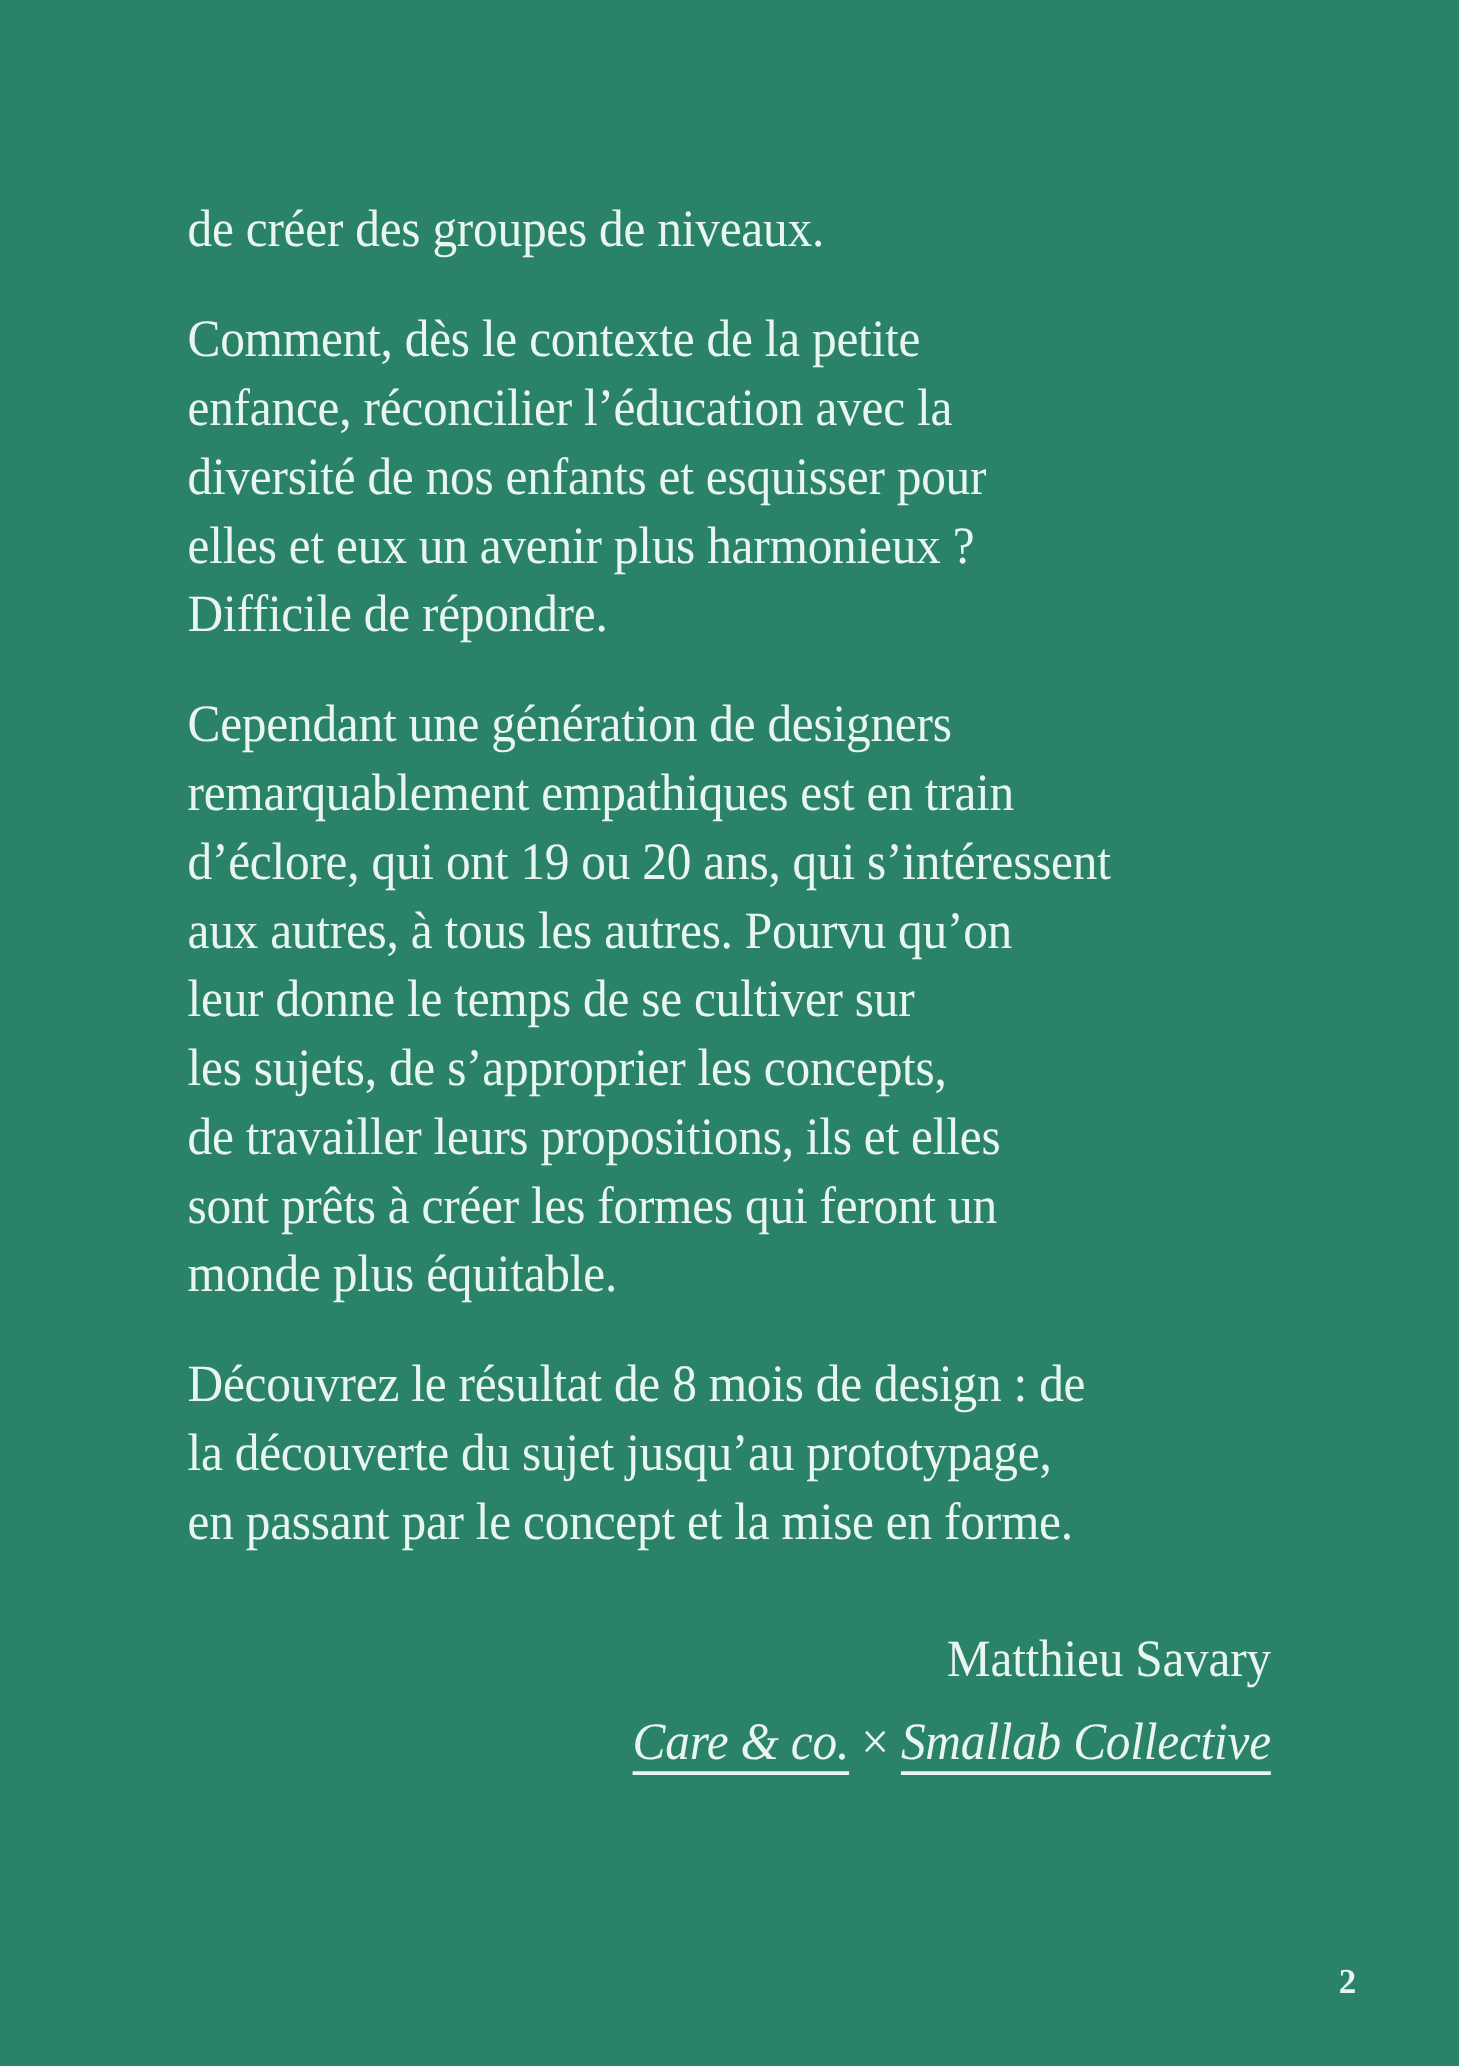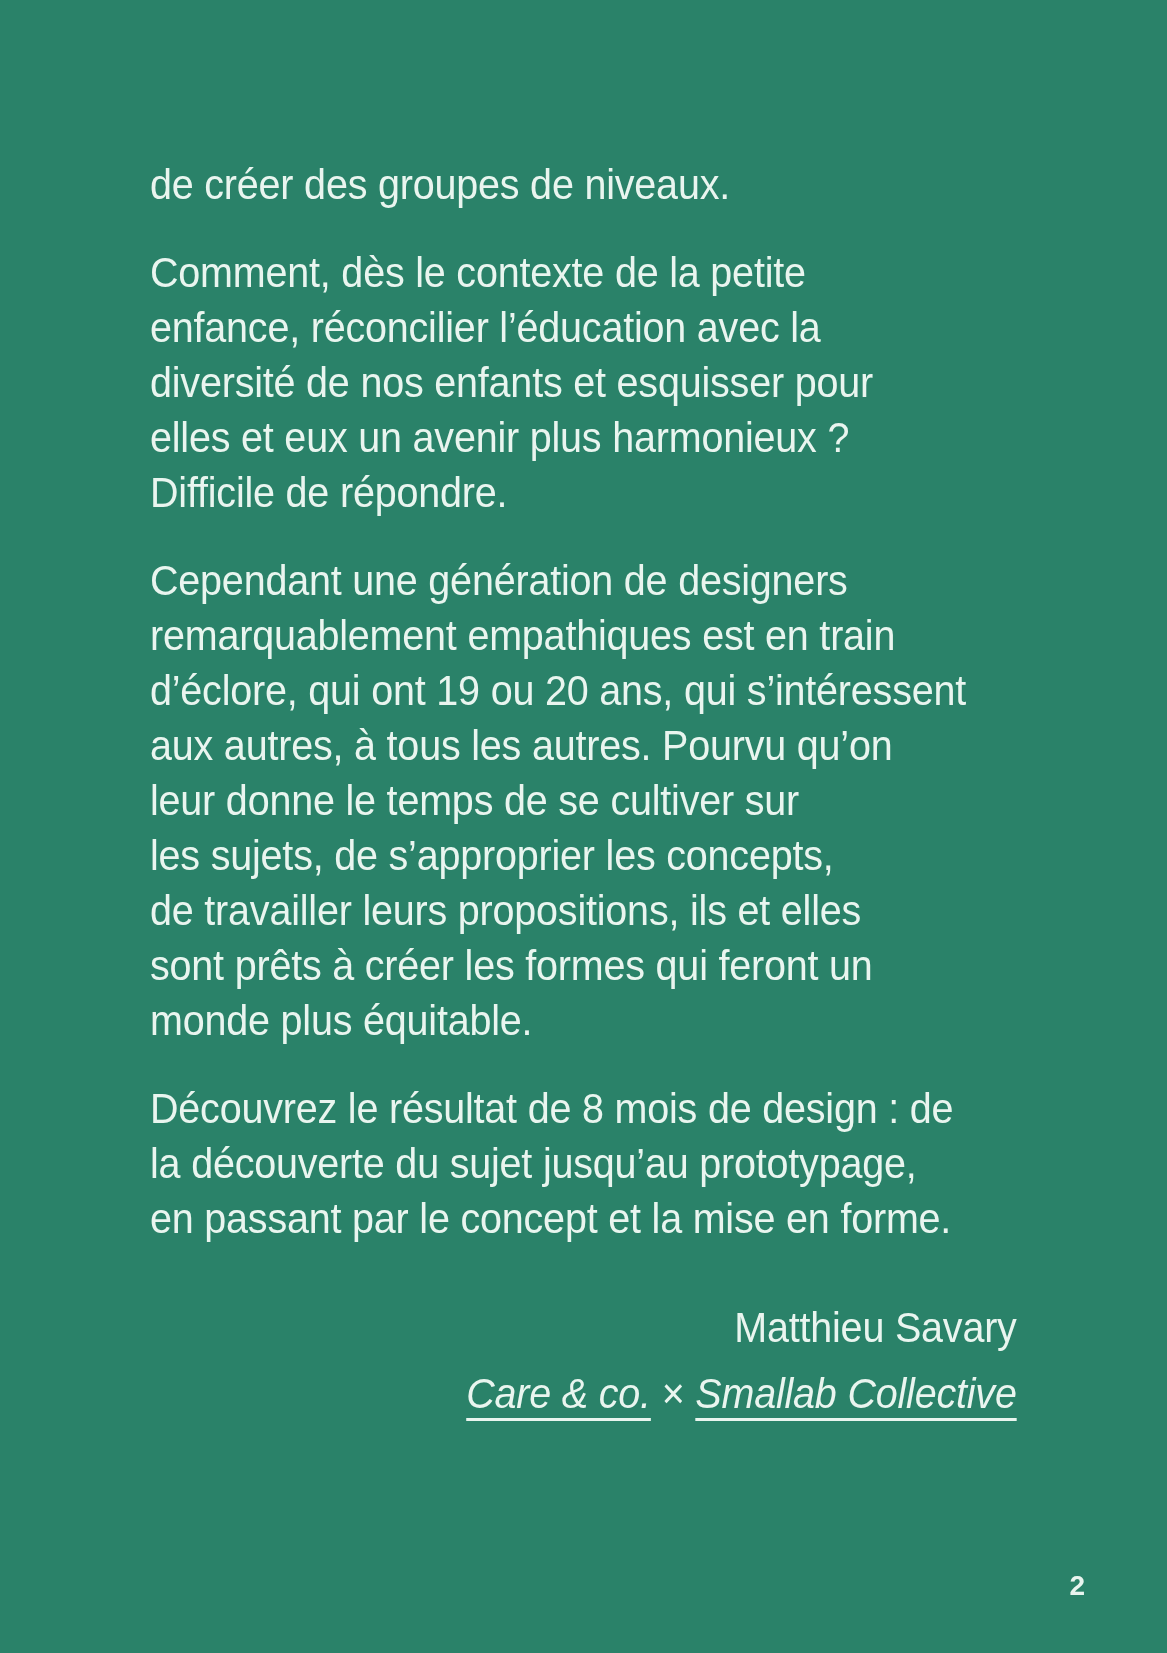--- a/index.html
+++ b/index.html
@@ -11,20 +11,21 @@
     height: 1653px;
     background: #2a8269;
     position: relative;
     overflow: hidden;
     font-family: "Liberation Sans", sans-serif;
     color: #e9f5ef;
   }
   .page {
     position: absolute;
     inset: 0;
+    font-family: Liberation Serif, serif;
   }
   
   .content {
     position: absolute;
     left: 150px;
     top: 157px;
     width: 922px;               
     transform: scaleX(0.94);
     transform-origin: left top;
     font-size: 42px;

